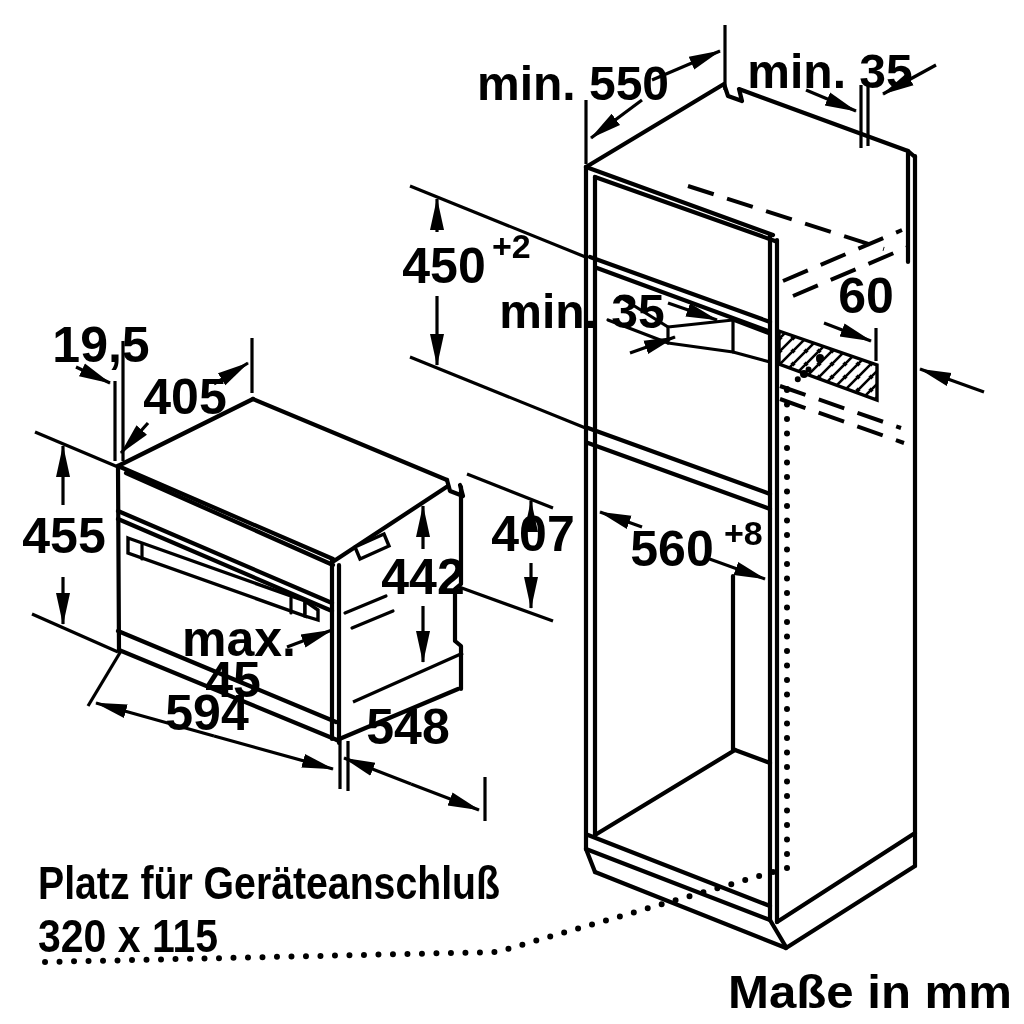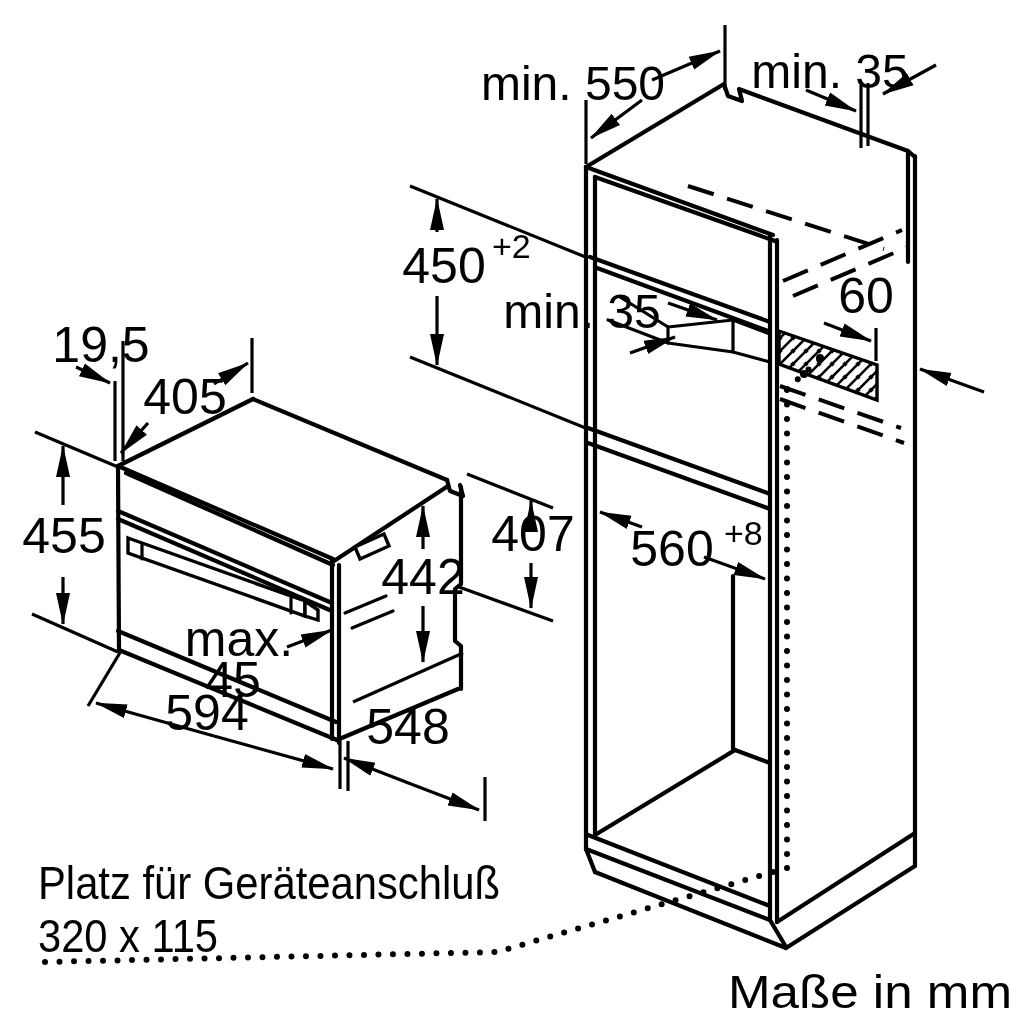--- a/index.html
+++ b/index.html
@@ -1,16 +1,16 @@
 <!DOCTYPE html>
 <html><head>
 <meta charset="utf-8">
 <style>
   html,body{margin:0;padding:0;background:#e8e8e8;}
-  .stage{width:1024px;height:1024px;margin:0 auto;background:#ffffff;position:relative;}
+  .stage{width:1024px;height:1024px;margin:0 auto;background:#ffffff;position:relative;font-weight:bold;}
   svg{display:block;}
   svg text{font-family:"Liberation Sans","DejaVu Sans",sans-serif;fill:#000;}
   .ln{stroke:#000;stroke-width:4.2;fill:none;stroke-linecap:round;stroke-linejoin:round;}
   .ln2{stroke:#000;stroke-width:3.2;fill:none;stroke-linecap:round;stroke-linejoin:round;}
   .dim{stroke:#000;stroke-width:3.2;fill:none;stroke-linecap:butt;}
   .dash{stroke:#000;stroke-width:4;fill:none;stroke-dasharray:27 14;stroke-linecap:butt;}
   .dotl{stroke:#000;stroke-width:6;fill:none;stroke-dasharray:0 14.5;stroke-linecap:round;}
   .whitefill{fill:#ffffff;}
   .num{font-size:50px;}
   .minlbl{font-size:48px;}

